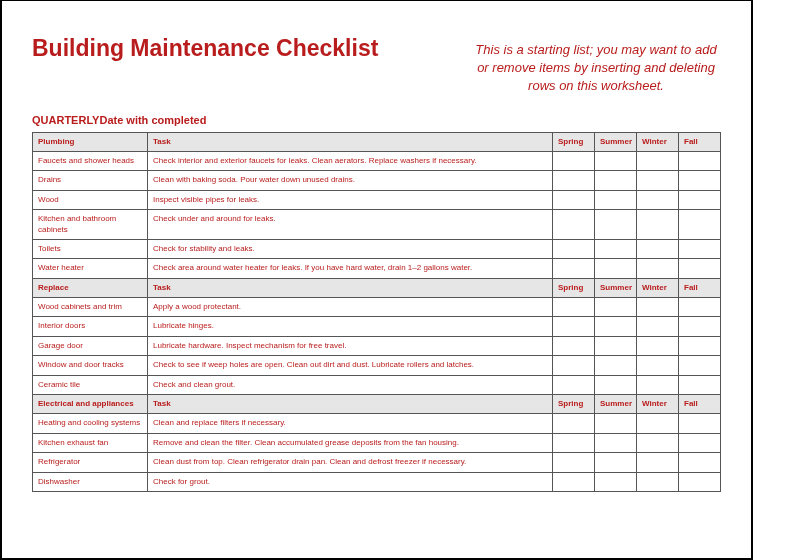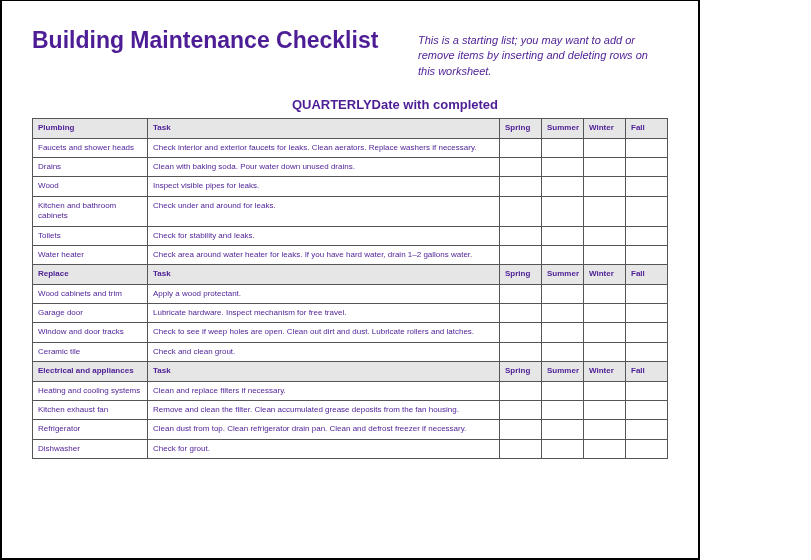--- a/index.html
+++ b/index.html
@@ -1,24 +1,24 @@
 <!DOCTYPE html>
 <html><head>
 <meta charset="utf-8">
 <style>
   :root{--border:#000;--line:#555;--hdr:#e6e6e6}
   html,body{margin:0;padding:0;background:#fff}
-  .page{box-sizing:border-box;width:700px;height:560px;border:2px solid var(--border);
-        padding:26px 30px 20px;font-family:Arial,Helvetica,sans-serif;color:#4c1d95;
+  .page{box-sizing:border-box;width:753px;height:560px;border:2px solid var(--border);
+        padding:34px 30px 20px;font-family:Arial,Helvetica,sans-serif;color:#b91c1c;
         border-top-width:1px;position:relative}
   .hdr{display:flex;justify-content:space-between;align-items:flex-start;margin-bottom:18px}
   h1{margin:0;font-size:23px;font-weight:700}
-  .hint{font-size:11px;font-style:italic;text-align:left;line-height:1.4;max-width:250px;
+  .hint{font-size:13px;font-style:italic;text-align:center;line-height:1.4;max-width:250px;
         padding-top:6px}
-  .meta{display:flex;justify-content:flex-end;font-size:13px;font-weight:700;
+  .meta{display:flex;justify-content:flex-start;font-size:11px;font-weight:700;
         margin-bottom:6px;padding-right:170px}
   table{width:100%;border-collapse:collapse;font-size:8px;table-layout:fixed}
   th,td{border:1px solid var(--line);padding:4px 5px;text-align:left;vertical-align:top;
         line-height:1.3}
   th{background:var(--hdr);font-weight:700}
   .c-item{width:115px}
   .c-season{width:42px}
 </style>
 </head>
 <body>
@@ -109,20 +109,28 @@
         </tr>
         <tr>
           <td>Wood cabinets and trim</td>
           <td>Apply a wood protectant.</td>
           <td></td>
           <td></td>
           <td></td>
           <td></td>
         </tr>
         <tr>
+          <td>Interior doors</td>
+          <td>Lubricate hinges.</td>
+          <td></td>
+          <td></td>
+          <td></td>
+          <td></td>
+        </tr>
+        <tr>
           <td>Garage door</td>
           <td>Lubricate hardware. Inspect mechanism for free travel.</td>
           <td></td>
           <td></td>
           <td></td>
           <td></td>
         </tr>
         <tr>
           <td>Window and door tracks</td>
           <td>Check to see if weep holes are open. Clean out dirt and dust. Lubricate rollers and latches.</td>

